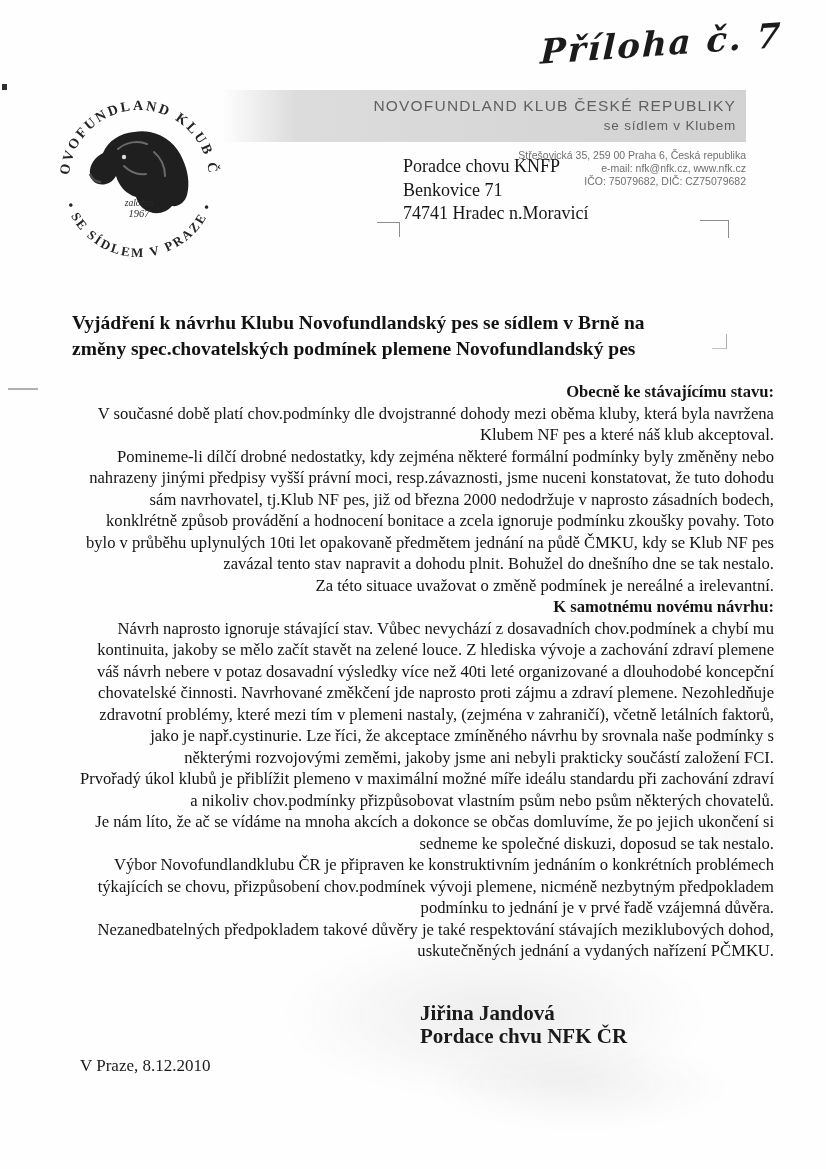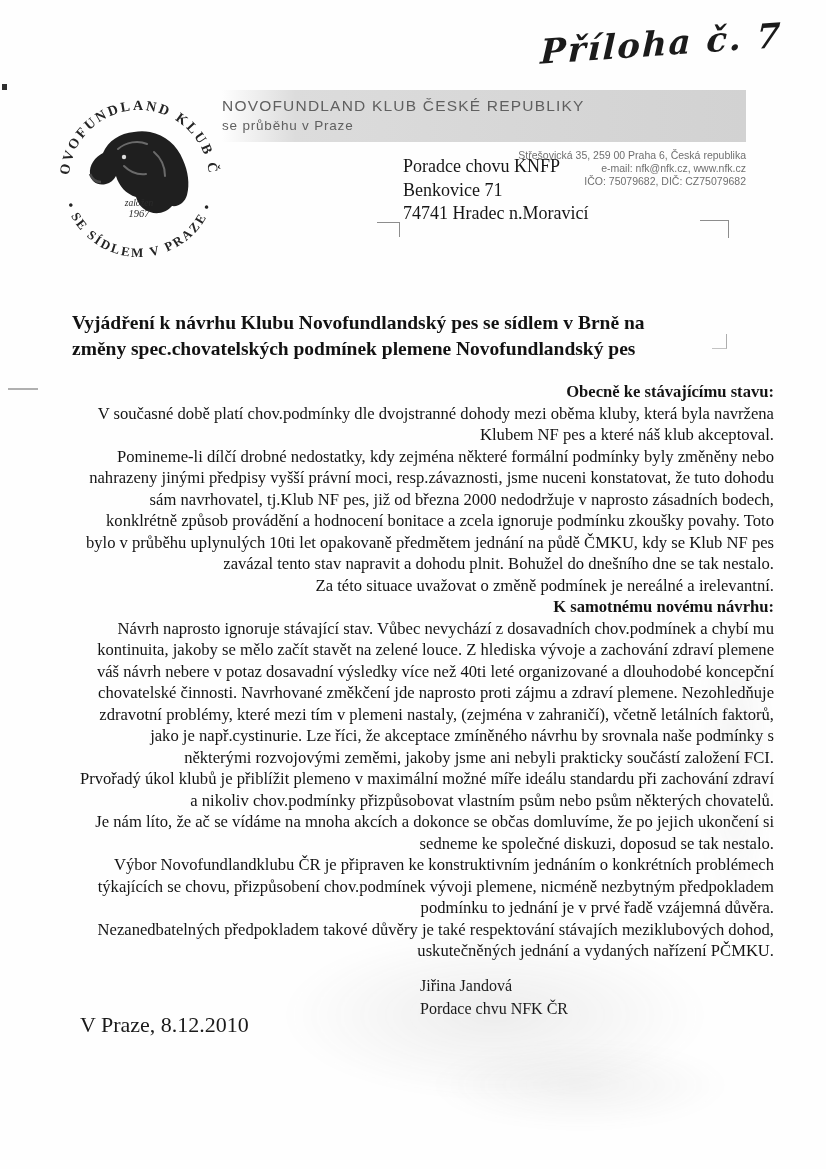--- a/index.html
+++ b/index.html
@@ -22,21 +22,21 @@
   .crop-b{position:absolute;left:700px;top:220px;width:28px;height:17px;border-top:1px solid #8d8d8d;border-right:1px solid #8d8d8d;}
   .crop-c{position:absolute;left:712px;top:334px;width:14px;height:14px;border-right:1px solid #999;border-bottom:1px solid #b5b5b5;opacity:.8;}
   .smudge{position:absolute;pointer-events:none;filter:blur(4px);}
   .sm1{left:280px;top:930px;width:430px;height:170px;background:radial-gradient(ellipse at 50% 50%,rgba(90,90,90,.10),rgba(0,0,0,0) 70%);}
   .sm2{left:700px;top:600px;width:70px;height:320px;background:radial-gradient(ellipse at 50% 50%,rgba(100,100,100,.07),rgba(0,0,0,0) 75%);}
   .sm3{left:430px;top:1040px;width:300px;height:90px;background:radial-gradient(ellipse at 50% 50%,rgba(90,90,90,.08),rgba(0,0,0,0) 70%);}
   
   .band{
     position:absolute;left:222px;top:90px;width:524px;height:52px;
     background:linear-gradient(90deg,rgba(216,216,216,0) 0%,#dcdcdc 14%,#d7d7d7 55%,#d2d2d2 100%);
-    box-sizing:border-box;padding:7px 28px 0 0;
+    text-align:right;box-sizing:border-box;padding:7px 10px 0 0;
     font-family:"Liberation Sans",sans-serif;color:#606060;
   }
   .band .org{font-size:15.5px;letter-spacing:1.2px;}
   .band .sub{font-size:13.5px;letter-spacing:.8px;margin-top:3px;}
   
   .contact{
     position:absolute;left:430px;top:149px;width:316px;text-align:right;
     font-family:"Liberation Sans",sans-serif;font-size:10.5px;line-height:13px;color:#6f6f6f;
   }
   
@@ -51,22 +51,22 @@
     font-size:19.5px;line-height:26px;font-weight:700;color:#121212;
   }
   
   .body{
     position:absolute;left:80px;top:381px;width:694px;
     font-size:16.6px;line-height:21.5px;color:#141414;
   }
   .body p{margin:0;text-align:right;}
   .body p.bold{font-weight:700;}
   
-  .sig-left{position:absolute;left:80px;top:1012px;font-size:22px;}
-  .sig-right{position:absolute;left:420px;top:974px;font-size:16px;line-height:23px;}
+  .sig-left{position:absolute;left:80px;top:1056px;font-size:17px;}
+  .sig-right{position:absolute;left:420px;top:1002px;font-size:21px;line-height:23px;font-weight:bold;}
 </style>
 </head>
 <body>
 
 <div class="page">
 
   <div class="dot-topleft"></div>
   <div class="fold-mark"></div>
   <div class="smudge sm1"></div>
   <div class="smudge sm2"></div>
@@ -94,21 +94,21 @@
       <path d="M 84 55 C 92 48 104 46 113 50 M 90 72 C 96 78 104 81 112 80 M 120 58 C 127 64 131 73 131 82" stroke="#6a6a6a" stroke-width="2" fill="none" stroke-linecap="round"></path>
       <circle cx="90" cy="63" r="2.2" fill="#dcdcdc"></circle>
       <path d="M 56 80 C 58 85 62 88 67 88" stroke="#4a4a4a" stroke-width="2.5" fill="none"></path>
       <text x="105" y="112" text-anchor="middle" font-family="Liberation Serif, serif" font-style="italic" font-size="9.5" fill="#2b2b2b">založen</text>
       <text x="105" y="123" text-anchor="middle" font-family="Liberation Serif, serif" font-style="italic" font-size="10.5" fill="#2b2b2b">1967</text>
     </svg>
   </div>
 
   <div class="band">
     <div class="org">NOVOFUNDLAND KLUB ČESKÉ REPUBLIKY</div>
-    <div class="sub">se průběhu v Praze</div>
+    <div class="sub">se sídlem v Klubem</div>
   </div>
 
   <div class="contact">
     <div>Střešovická 35, 259 00 Praha 6, Česká republika</div>
     <div>e-mail: nfk@nfk.cz, www.nfk.cz</div>
     <div>IČO: 75079682, DIČ: CZ75079682</div>
   </div>
 
   <div class="recipient">
     <div>Poradce chovu KNFP</div>

